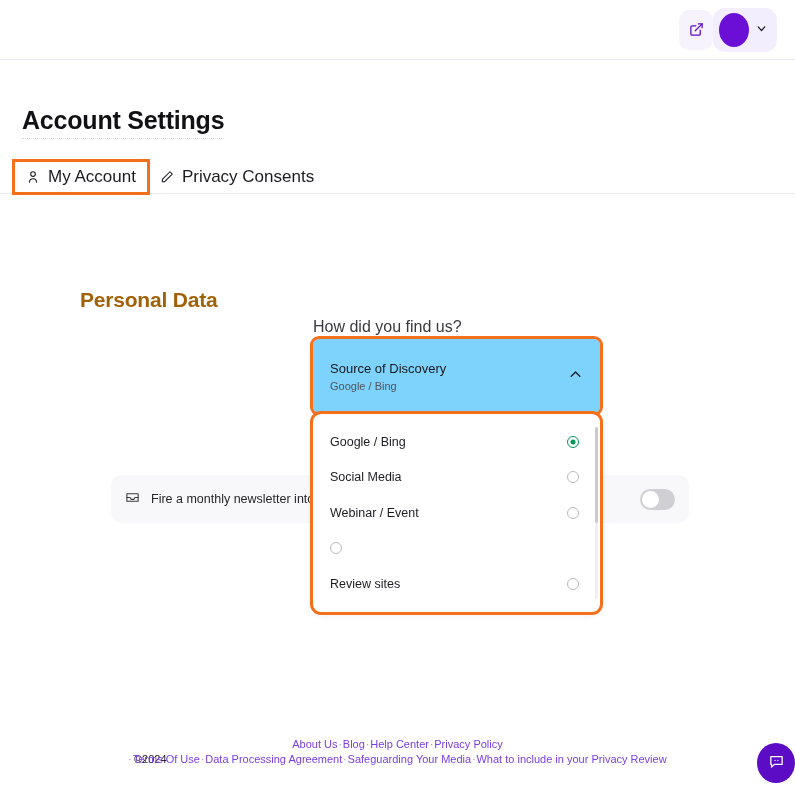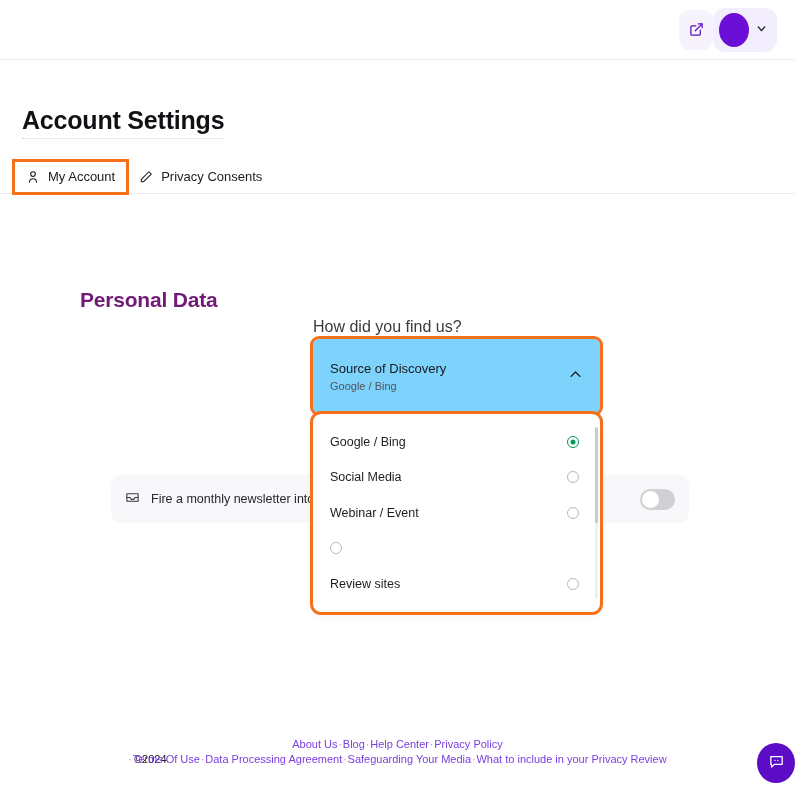--- a/index.html
+++ b/index.html
@@ -52,33 +52,33 @@
   
   .tabs {
     position: absolute; left: 0; top: 160px;
     width: 795px; height: 34px;
     border-bottom: 1px solid #ededf1;
     display: flex; align-items: center;
   }
   .tab {
     display: flex; align-items: center; gap: 8px;
     height: 32px; padding: 16px 12px;
-    font-size: 13px; color: #1c1b20;
+    font-size: 17px; color: #1c1b20;
   }
   .tab.first { margin-left: 14px; }
   .tab.active {
     outline: 3px solid #f4701b;
     outline-offset: -1px;
   }
   .tab svg { display:block; flex: none; }
 
   
   .section-heading {
     position: absolute; left: 80px; top: 288px;
-    font-size: 21px; font-weight: 700; color: #701a75;
+    font-size: 21px; font-weight: 700; color: #a16207;
     letter-spacing: -0.2px;
   }
 
   
   .news-card {
     position: absolute; left: 111px; top: 475px;
     width: 578px; height: 48px;
     background: #f8f8fa;
     border-radius: 10px;
     display: flex; align-items: center;

